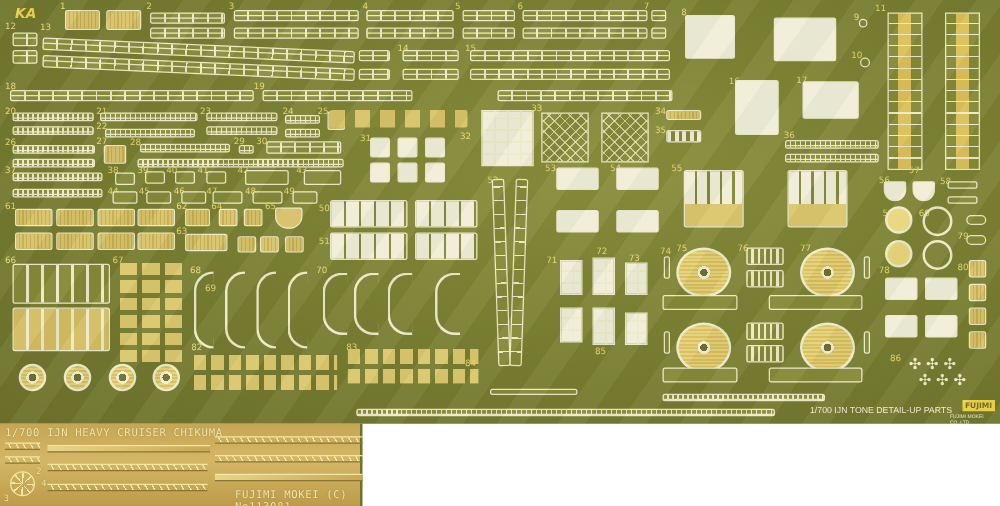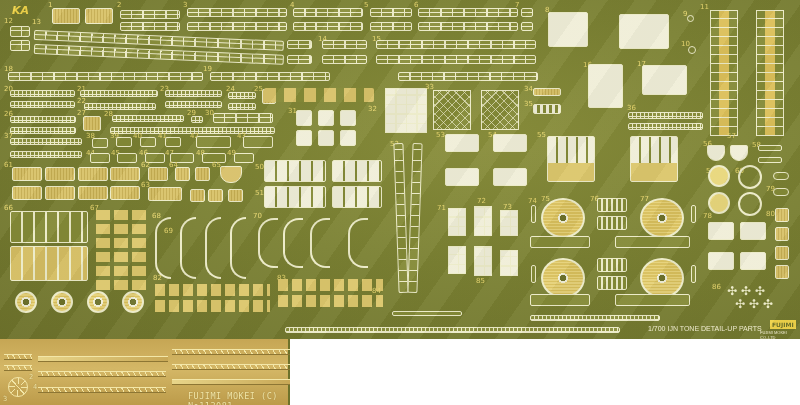--- a/index.html
+++ b/index.html
@@ -342,20 +342,21 @@
 
   <div class="rail fine" style="left:285px;top:327px;width:335px;height:6px;"></div>
   <div class="rail fine" style="left:530px;top:315px;width:130px;height:6px;"></div>
 
   <span class="caption" style="left:648px;top:325px;">1/700 IJN TONE DETAIL-UP PARTS</span>
   <span class="brand" style="left:770px;top:320px;">FUJIMI</span>
   <span class="caption" style="left:760px;top:330px;font-size:4px;">FUJIMI MOKEI CO.,LTD</span>
 </div>
 
 <div class="brass">
+  <span class="brass-text" style="left:4px;top:3px;">1/700 IJN HEAVY CRUISER CHIKUMA</span>
   <div class="brass-strip" style="left:4px;top:15px;width:28px;"></div>
   <div class="brass-strip" style="left:4px;top:26px;width:28px;"></div>
   <div style="position:absolute;left:8px;top:38px;width:20px;height:20px;border-radius:50%;border:1.5px solid #f3e7a8;background:conic-gradient(#f3e7a8 0 10deg,transparent 10deg 45deg,#f3e7a8 45deg 55deg,transparent 55deg 90deg,#f3e7a8 90deg 100deg,transparent 100deg 135deg,#f3e7a8 135deg 145deg,transparent 145deg 180deg,#f3e7a8 180deg 190deg,transparent 190deg 225deg,#f3e7a8 225deg 235deg,transparent 235deg 270deg,#f3e7a8 270deg 280deg,transparent 280deg 315deg,#f3e7a8 315deg 325deg,transparent 325deg);"></div>
   <span class="brass-text" style="left:29px;top:34px;font-size:7px;">2</span>
   <span class="brass-text" style="left:3px;top:56px;font-size:7px;">3</span>
   <span class="brass-text" style="left:33px;top:44px;font-size:7px;">4</span>
   <div class="brass-strip" style="left:38px;top:17px;width:130px;background:linear-gradient(90deg,#e8d58a,#c8a856);"></div>
   <div class="brass-strip" style="left:38px;top:32px;width:128px;"></div>
   <div class="brass-strip" style="left:38px;top:48px;width:128px;"></div>
   <div class="brass-strip" style="left:172px;top:10px;width:118px;"></div>

